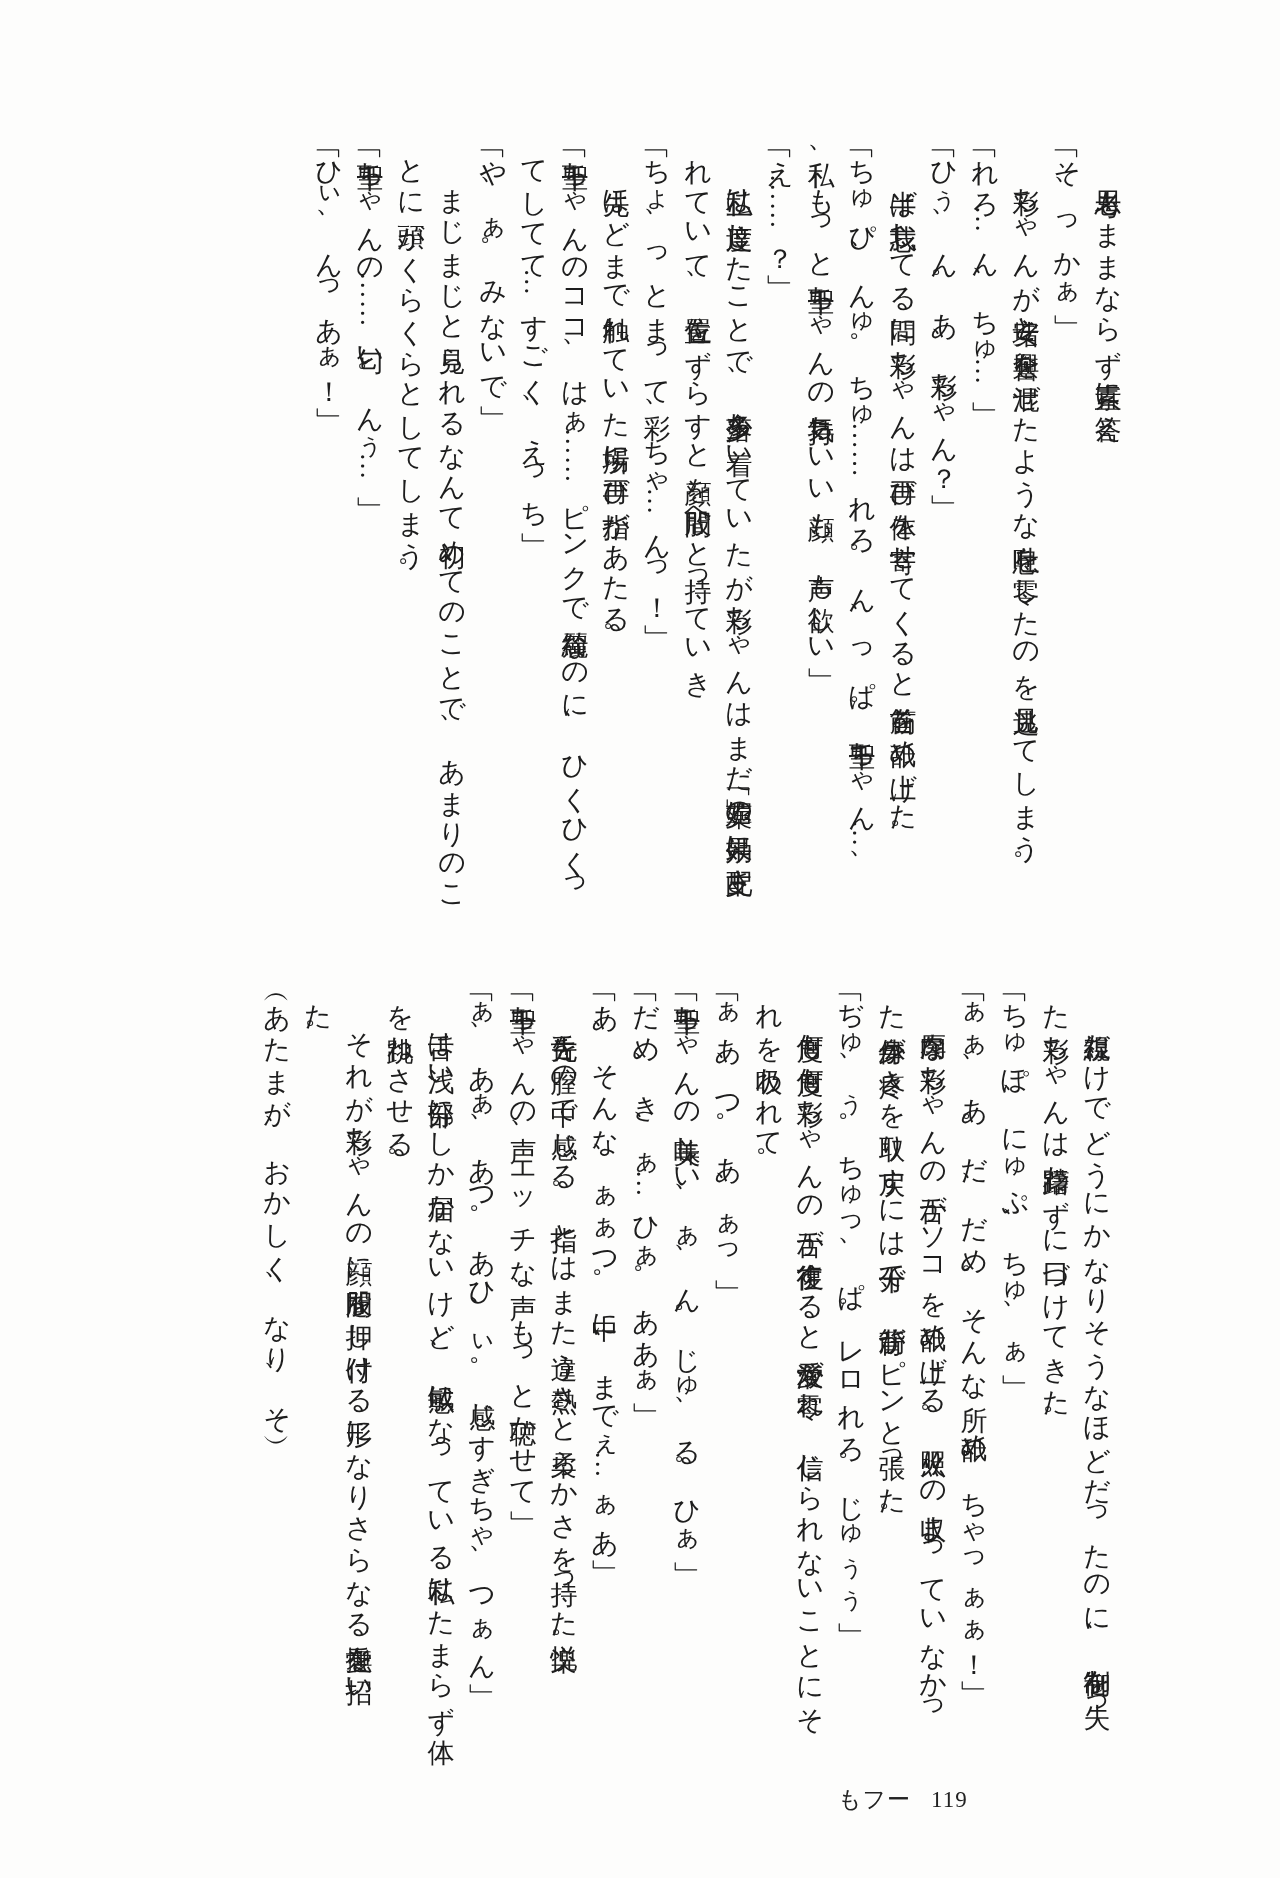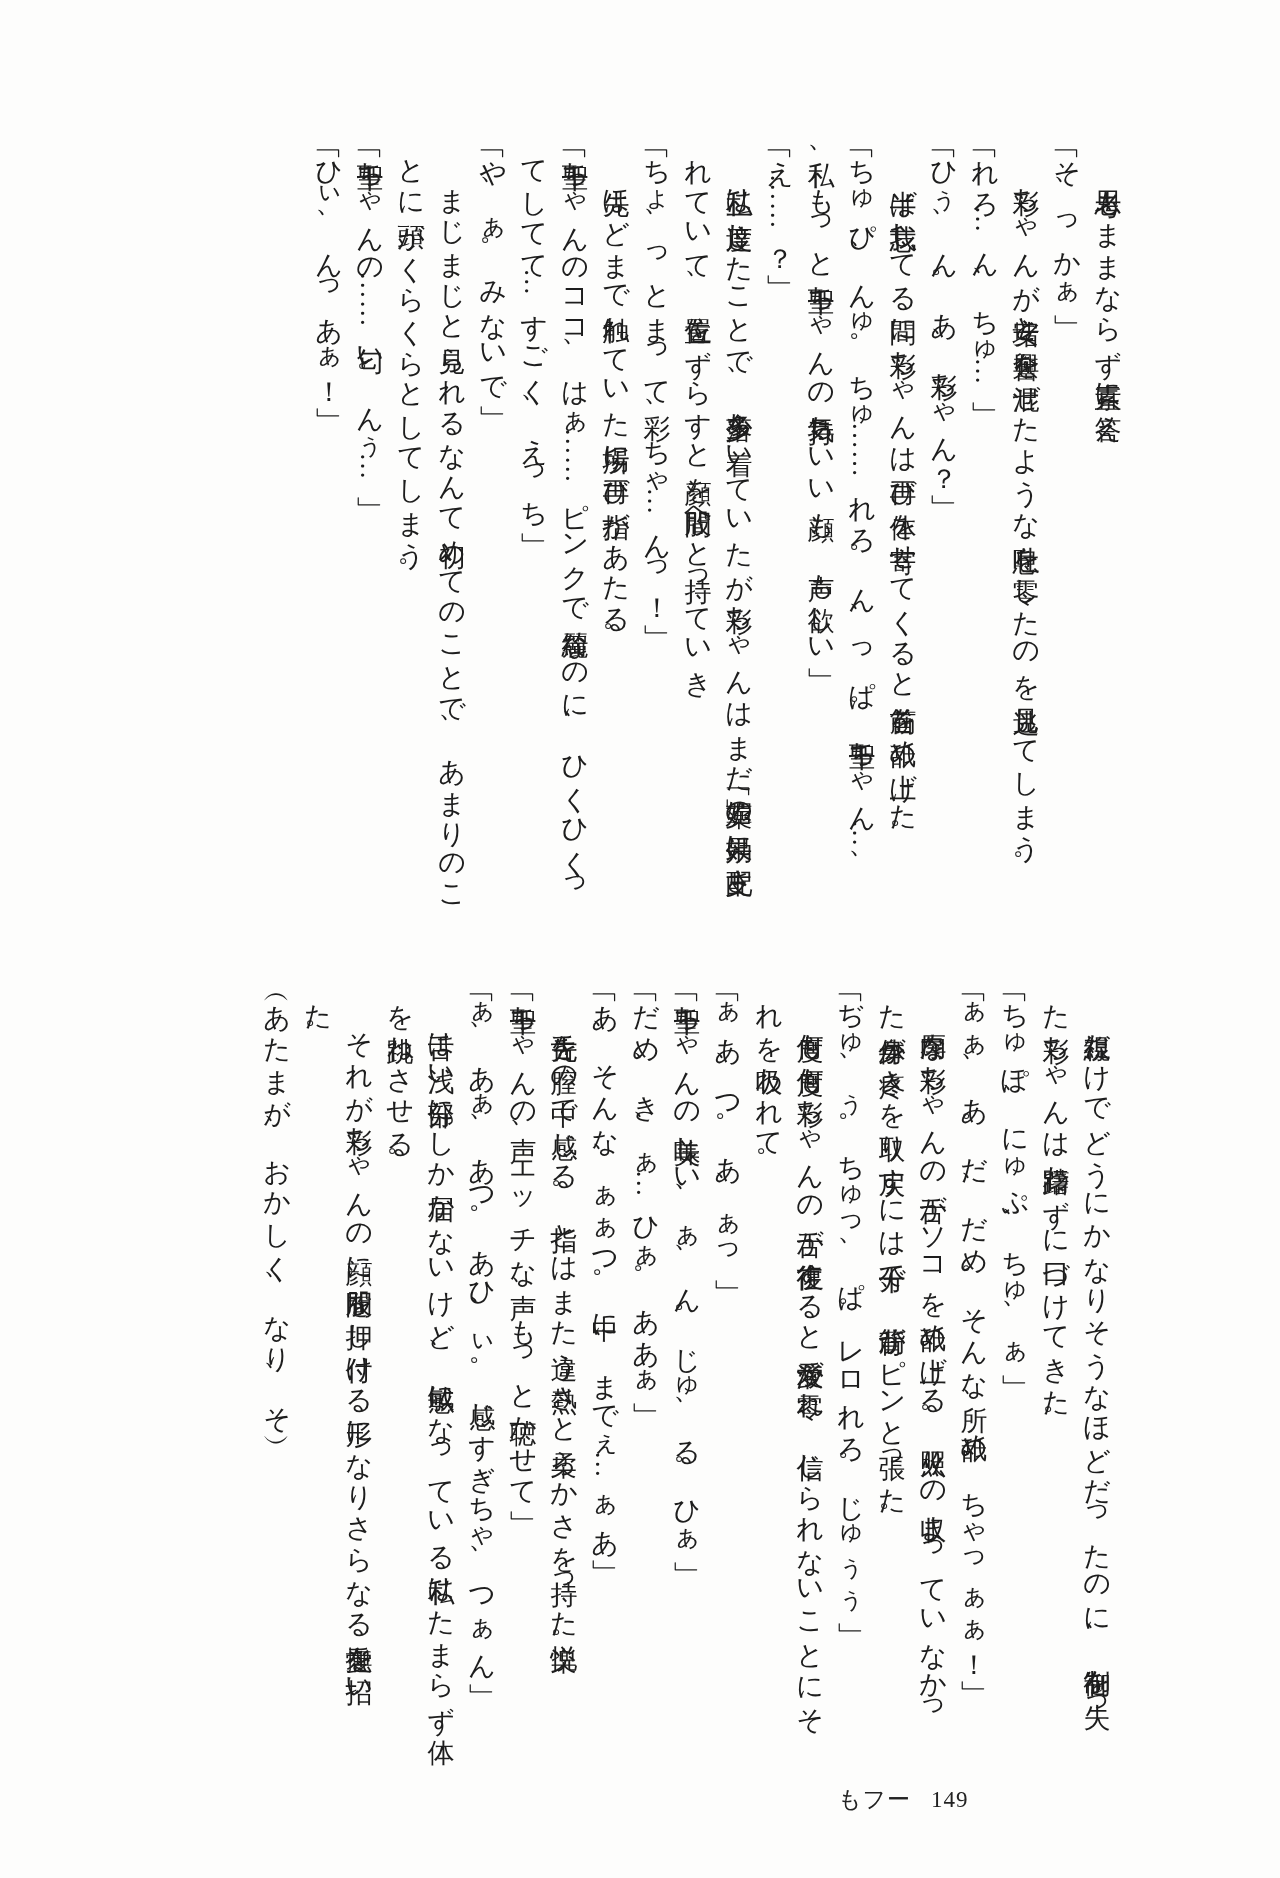--- a/index.html
+++ b/index.html
@@ -95,16 +95,16 @@
       <p class="line">　舌先を膣の中で感じる。指とはまた違う熱さと柔らかさを持った悦楽。</p>
       <p class="line">「千聖ちゃんの声、エッチな声、もっと聴かせて」</p>
       <p class="line">「ぁ、あぁ、あつ。あひ、ぃ。感じすぎちゃ、つぁん」</p>
       <p class="line">　舌は浅い部分にしか届かないけど、敏感になっている私はたまらず体を跳ねさせる。</p>
       <p class="line">　それが彩ちゃんの顔に股間を押し付ける形になりさらなる愛撫を招いた。</p>
       <p class="line">（あたまが、おかしく、なり、そ）</p>
     </section>
 
   <footer class="pagefoot">
     <span>もフー</span>
-    <span>149</span>
+    <span>119</span>
   </footer>
 
 </div>
 
 </body></html>

